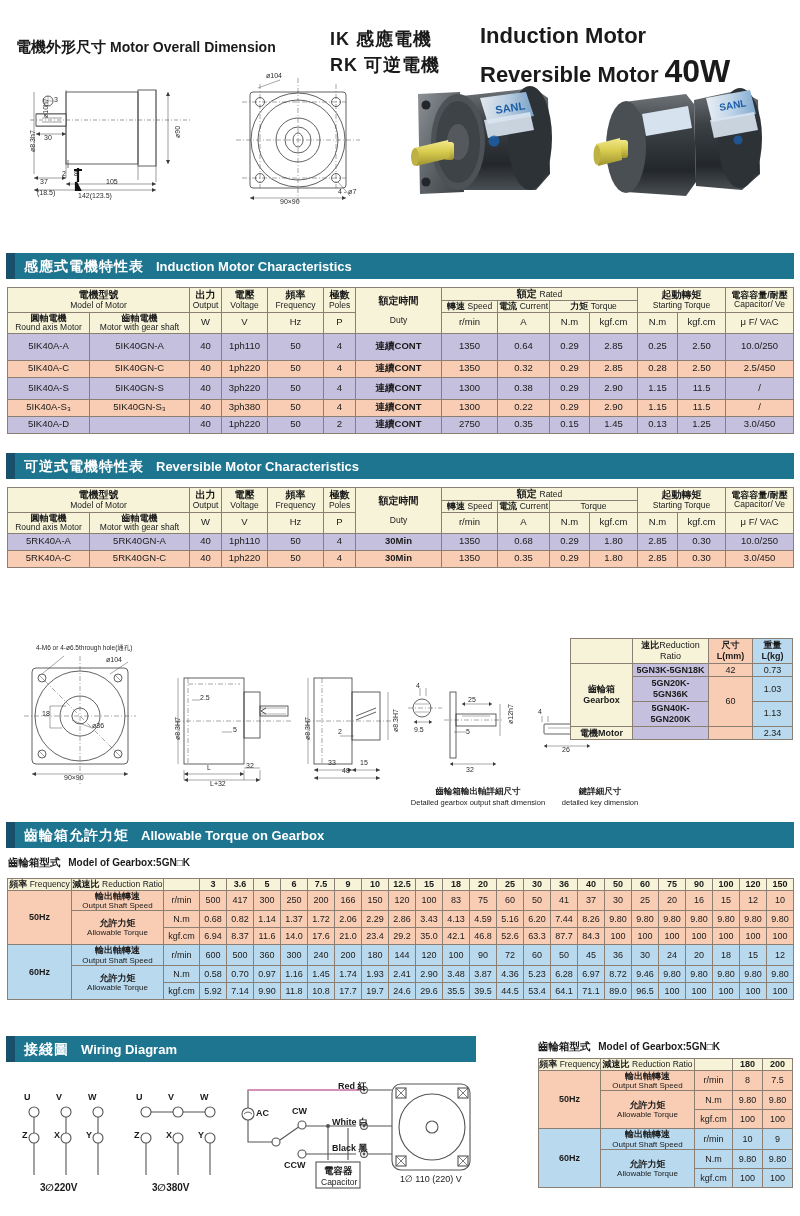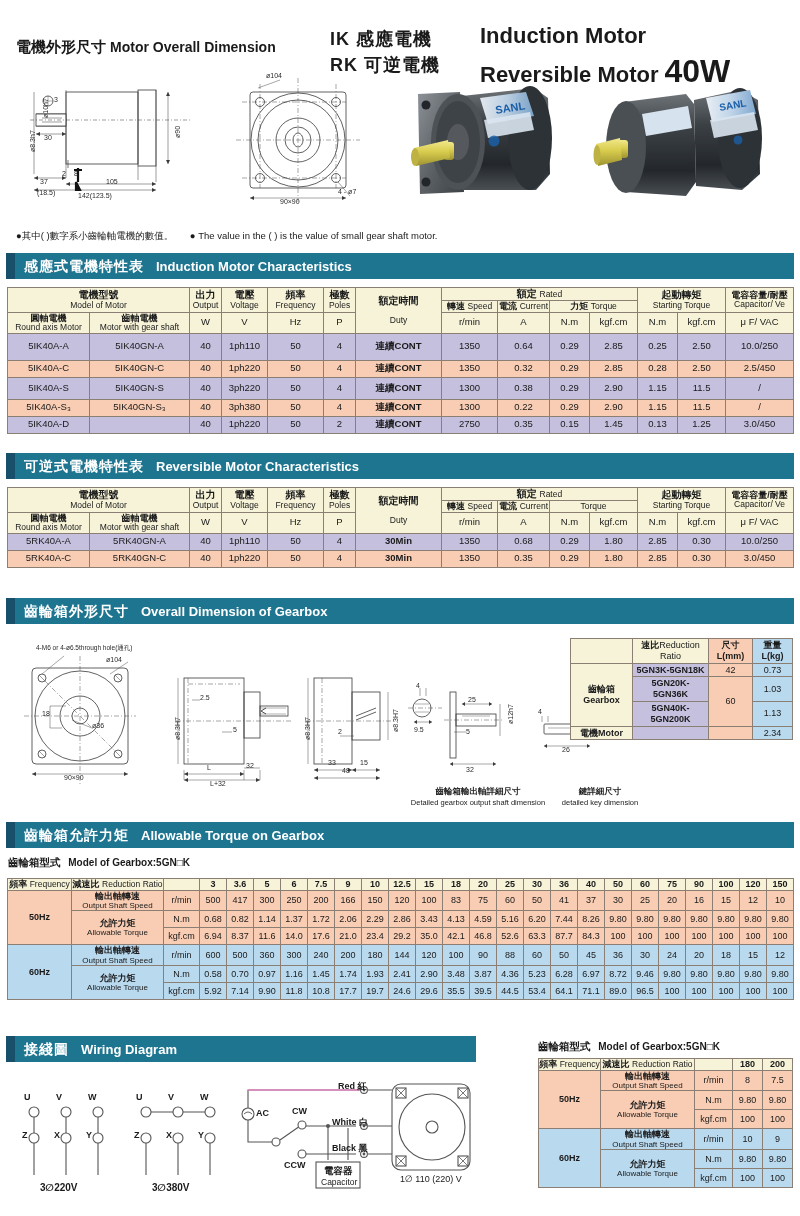--- a/index.html
+++ b/index.html
@@ -235,24 +235,20 @@
         <path d="M6,66 L30,60 L32,82 L8,88 Z" fill="url(#shaftg)"></path>
         <ellipse cx="7" cy="77" rx="3.5" ry="10" fill="#bdb243"></ellipse>
         <path d="M52,36 L98,28 L102,50 L56,58 Z" fill="#d6e2ee"></path>
         <path d="M116,20 L160,12 L166,36 L122,44 Z" fill="url(#labelg)"></path>
         <path d="M120,42 L164,34 L168,52 L124,60 Z" fill="#d9e4ef" opacity="0.9"></path>
         <text x="130" y="33" font-family="Liberation Sans,sans-serif" font-size="10" font-weight="bold" fill="#1b5fa8" transform="rotate(-10 130 33)">SANL</text>
         <circle cx="148" cy="62" r="4.5" fill="#1b5fa8" opacity="0.8"></circle>
       </svg>
     </div>
 
-    <div class="note">
-      <span>●其中( )數字系小齒輪軸電機的數值。</span>
-      <span style="margin-left:14px;">●   The value in the ( ) is the value of small gear shaft motor.</span>
-    </div>
   </div>
 
   <div style="position:absolute; left:0; top:253px; width:800px;">
     <div class="sec-bar">
       <span class="sec-cn">感應式電機特性表</span>
       <span class="sec-en">Induction Motor Characteristics</span>
     </div>
 
     <table class="spec" style="margin:8px 0 0 7px; width:786px;">
       <colgroup>
@@ -558,26 +554,20 @@
             <td style="height: 17px;">0.29</td>
             <td style="height: 17px;">1.80</td>
             <td style="height: 17px;">2.85</td>
             <td style="height: 17px;">0.30</td>
             <td style="height: 17px;">3.0/450</td>
           </tr>
         </tbody>
     </table>
   </div>
 
-  <div style="position:absolute; left:0; top:598px; width:800px;">
-    <div class="sec-bar">
-      <span class="sec-cn">齒輪箱外形尺寸</span>
-      <span class="sec-en">Overall Dimension of Gearbox</span>
-    </div>
-  </div>
 
   <div class="dwg" style="left:20px; top:650px; width:120px; height:140px;">
     <svg width="120" height="140" viewBox="0 0 120 140">
       <g stroke="#3a3a3a" fill="none" stroke-width="0.8">
         <rect x="12" y="18" width="96" height="96" rx="4"></rect>
         <circle cx="60" cy="66" r="45"></circle>
         <circle cx="60" cy="66" r="20"></circle>
         <circle cx="60" cy="66" r="8"></circle>
         <circle cx="22" cy="28" r="4"></circle>
           <circle cx="98" cy="28" r="4"></circle>
@@ -903,21 +893,21 @@
           <td class="t-60" style="height: 17px;">500</td>
           <td class="t-60" style="height: 17px;">360</td>
           <td class="t-60" style="height: 17px;">300</td>
           <td class="t-60" style="height: 17px;">240</td>
           <td class="t-60" style="height: 17px;">200</td>
           <td class="t-60" style="height: 17px;">180</td>
           <td class="t-60" style="height: 17px;">144</td>
           <td class="t-60" style="height: 17px;">120</td>
           <td class="t-60" style="height: 17px;">100</td>
           <td class="t-60" style="height: 17px;">90</td>
-          <td class="t-60" style="height: 17px;">88</td>
+          <td class="t-60" style="height: 17px;">72</td>
           <td class="t-60" style="height: 17px;">60</td>
           <td class="t-60" style="height: 17px;">50</td>
           <td class="t-60" style="height: 17px;">45</td>
           <td class="t-60" style="height: 17px;">36</td>
           <td class="t-60" style="height: 17px;">30</td>
           <td class="t-60" style="height: 17px;">24</td>
           <td class="t-60" style="height: 17px;">20</td>
           <td class="t-60" style="height: 17px;">18</td>
           <td class="t-60" style="height: 17px;">15</td>
           <td class="t-60" style="height: 17px;">12</td>

